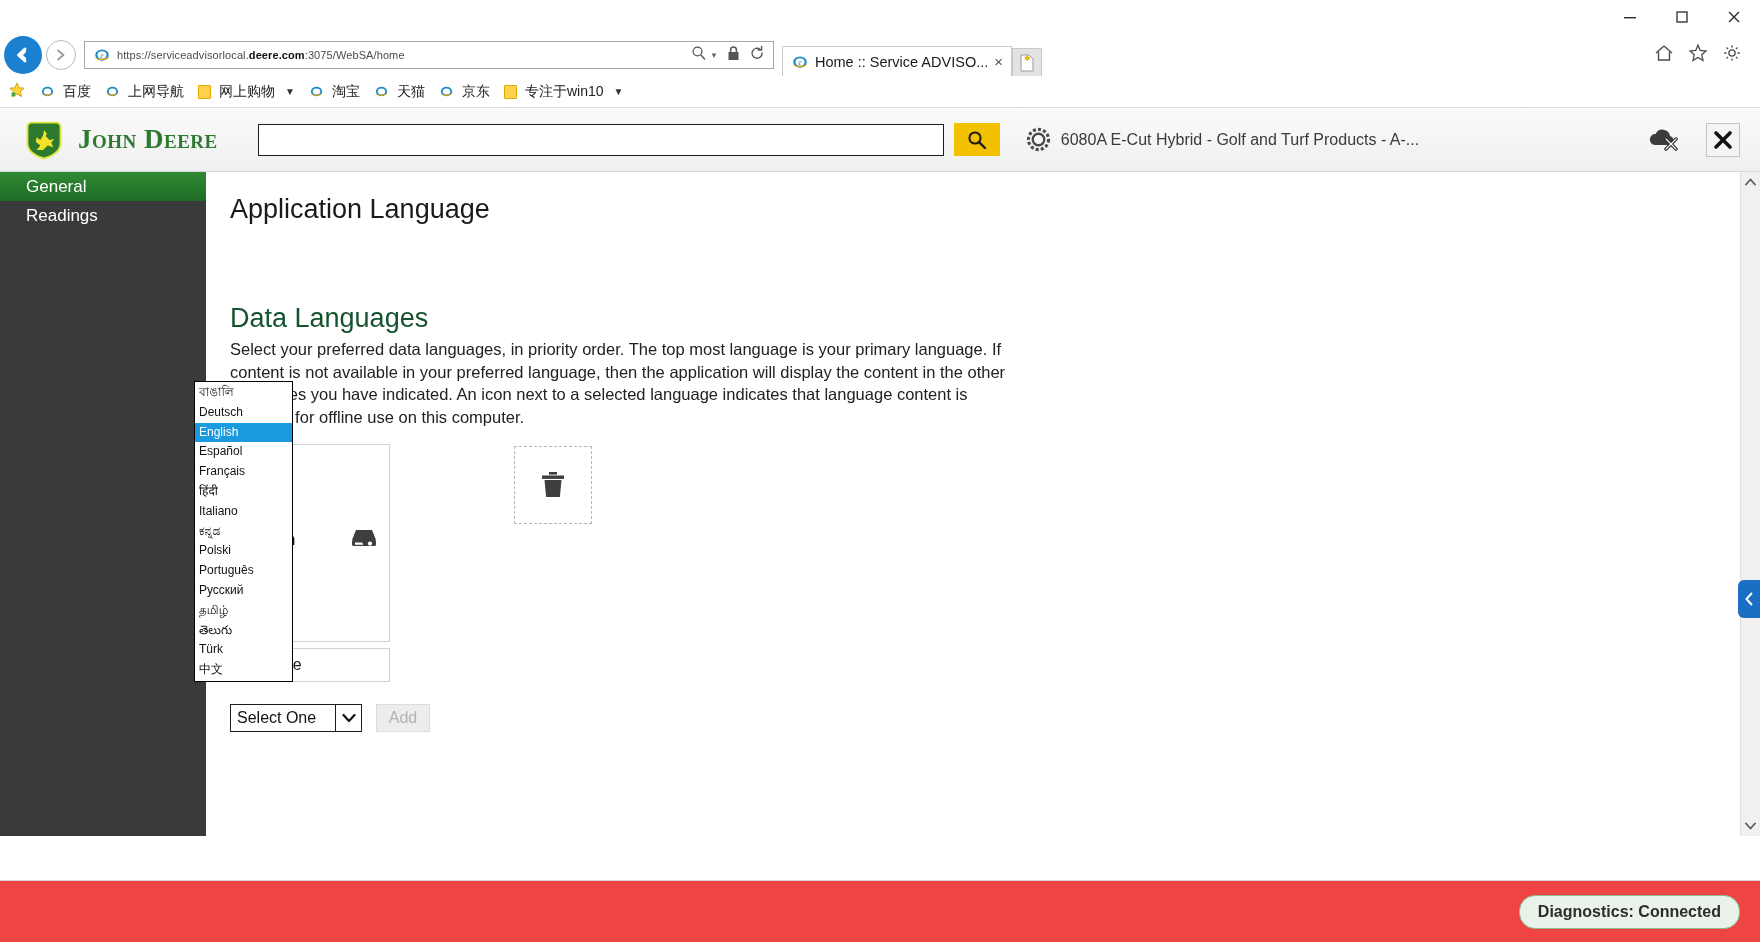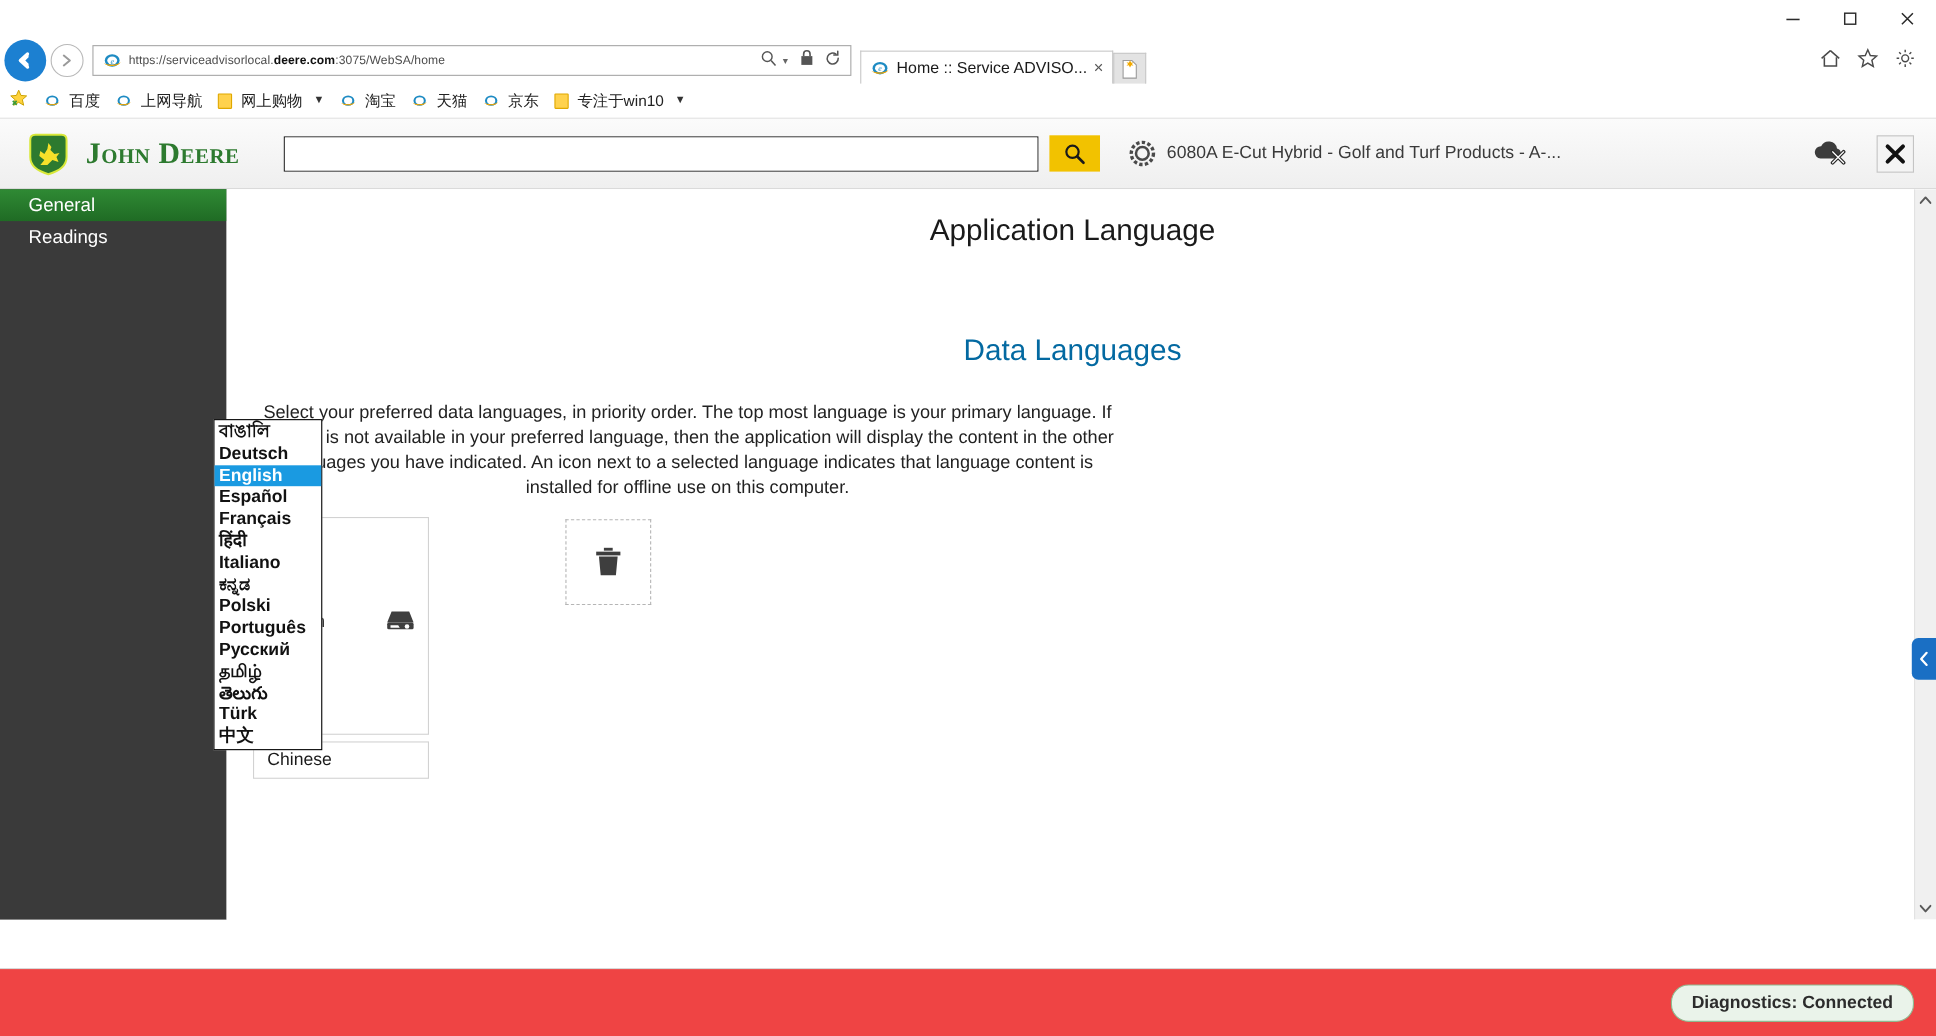--- a/index.html
+++ b/index.html
@@ -119,26 +119,26 @@
   .side-item {
     height: 29px; display:flex; align-items:center; padding-left: 26px;
     color: #ffffff; font-size: 17px;
   }
   .side-item.active { background: linear-gradient(#2f8a34, #1f6b24); }
 
   .content {
     flex:1; background:#ffffff; position: relative; overflow: hidden;
     padding: 22px 0 0 0;
   }
-  .content-inner { padding-left: 24px; padding-right: 40px; text-align: center; }
+  .content-inner { padding-left: 24px; padding-right: 40px; }
 
   h2.sec {
     font-size: 27px; font-weight: 400; color: #1a1a1a; margin-bottom: 10px;
   }
-  h2.sec2 { font-size: 27px; font-weight: 400; color:#0369a1; margin: 78px 0 30px 0; }
+  h2.sec2 { font-size: 27px; font-weight: 400; color:#14532d; margin: 78px 0 4px 0; }
   p.desc {
     font-size: 16.5px; line-height: 22.5px; color: #222; max-width: 790px;
   }
 
   .lang-area { margin-top: 16px; display:flex; align-items:flex-start; gap: 124px; }
   .lang-list {
     width: 160px; height: 198px; border: 1px solid #d2d2d2; background:#fff;
     position: relative;
   }
   .lang-row {
@@ -172,23 +172,22 @@
   }
 
   h2.paper { font-size: 27px; font-weight: 400; color:#1a1a1a; margin-top: 40px; }
 
   
   .dropdown {
     position: absolute; left: 194px; top: 209px; width: 99px;
     background: #ffffff; border: 1px solid #000; z-index: 40; padding: 1px 0;
   }
   .dd-item {
-    font-size: 16px; line-height: 19.8px; color: #111; padding: 0 4px;
+    font-size: 12px; line-height: 19.8px; color: #111; padding: 0 4px;
     white-space: nowrap;
-    font-weight: bold;
   }
   .dd-item.sel { background: #1a9ae1; color:#fff; }
 
   
   .vscroll {
     position:absolute; top:0; right:0; width: 20px; height: 664px;
     background:#f0f0f0; border-left:1px solid #e2e2e2;
   }
   .vs-btn { height: 20px; display:flex; align-items:center; justify-content:center; color:#5a5a5a; font-size:10px; }
   .vs-down { position:absolute; bottom:0; left:0; right:0; }
@@ -462,20 +461,33 @@
 
           <div class="trash-zone">
             <svg width="30" height="32" viewBox="0 0 30 32">
               <rect x="11" y="3" width="8" height="2.6" fill="#3e3e3e"></rect>
               <rect x="4" y="6.5" width="22" height="3.4" fill="#3e3e3e"></rect>
               <path d="M6.5 11 h17 l-1.6 17 h-13.8 z" fill="#3e3e3e"></path>
             </svg>
           </div>
         </div>
 
+        <div class="add-row">
+          <div class="select-one">
+            <span>Select One</span>
+            <span class="arrowbox">
+              <svg width="14" height="10" viewBox="0 0 14 10">
+                  <path d="M1.5 2 L7 8 L12.5 2" stroke="#111" stroke-width="2.2" fill="none" stroke-linecap="round" stroke-linejoin="round"></path>
+                </svg>
+            </span>
+          </div>
+          <div class="btn-add">
+            <span>Add</span>
+          </div>
+        </div>
 
       </div>
 
       <div class="vscroll">
         <div class="vs-btn">
           <svg width="11" height="8" viewBox="0 0 11 8">
               <path d="M1 6.5 L5.5 1.5 L10 6.5" stroke="#5a5a5a" stroke-width="1.8" fill="none" stroke-linecap="round" stroke-linejoin="round"></path>
             </svg>
         </div>
         <div class="vs-btn vs-down">

